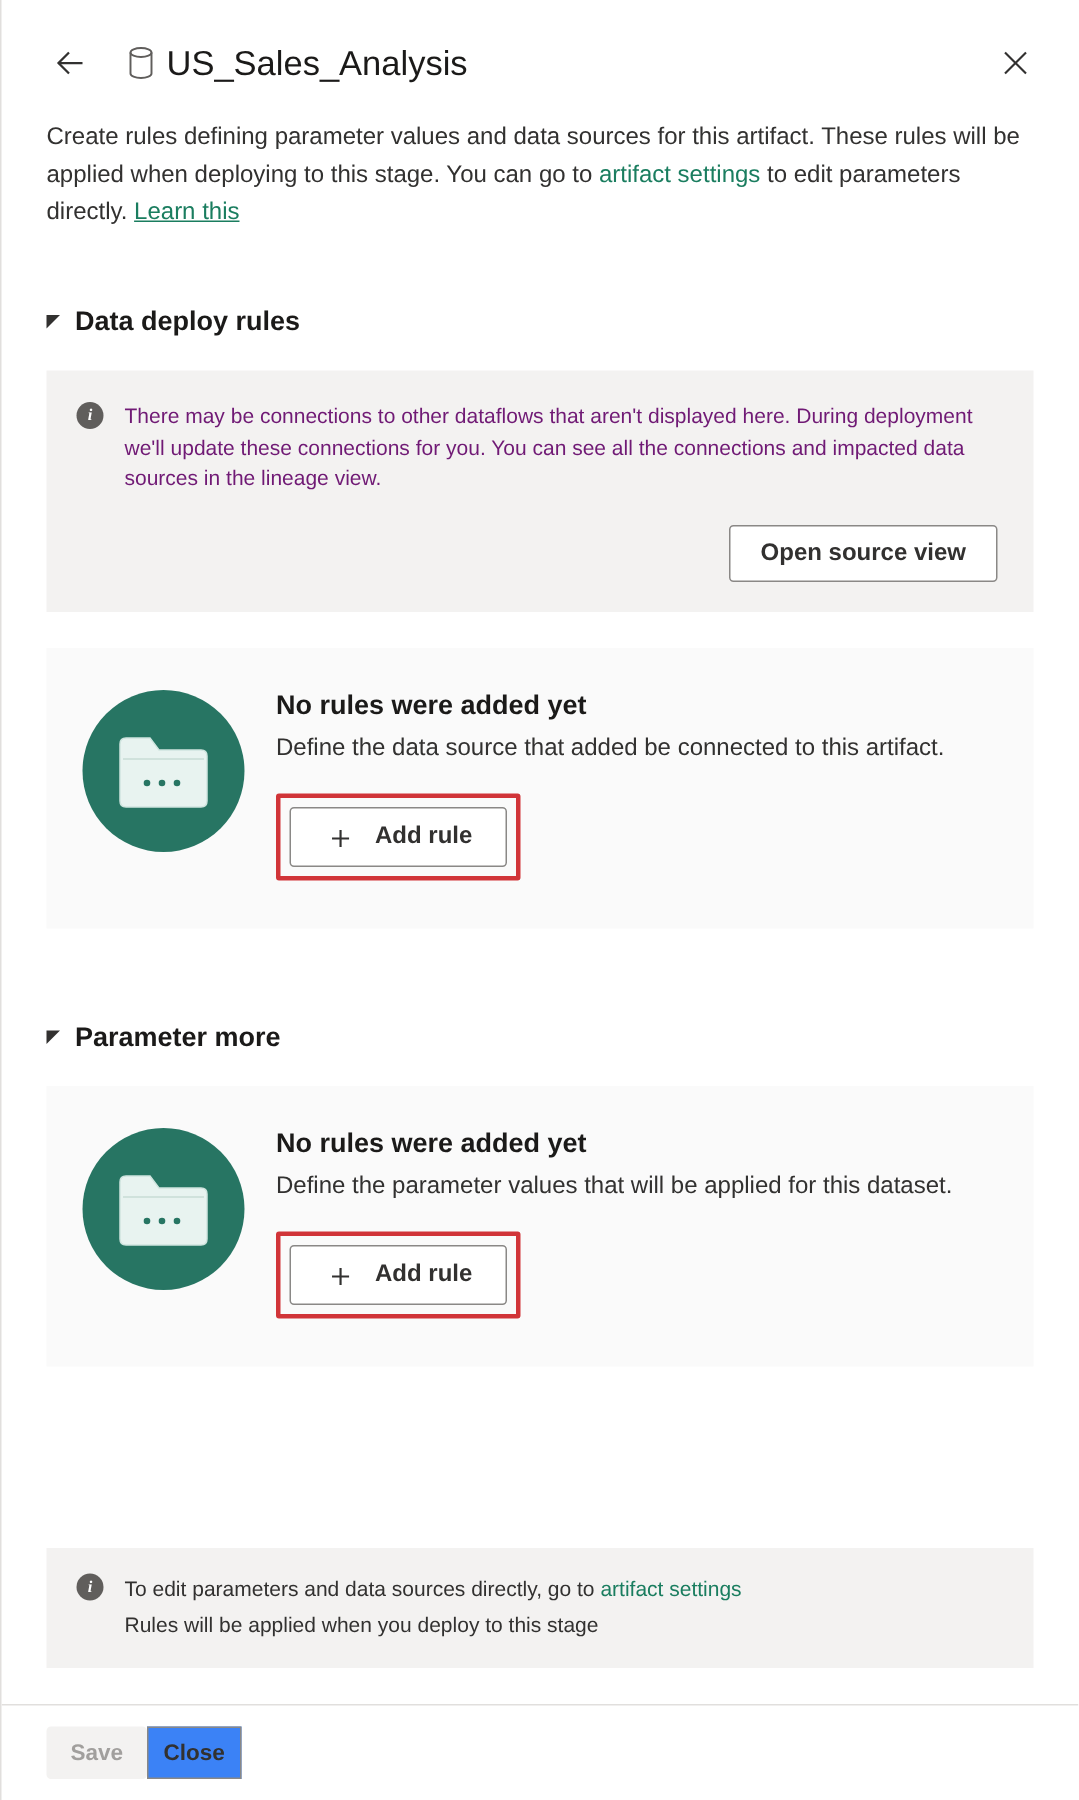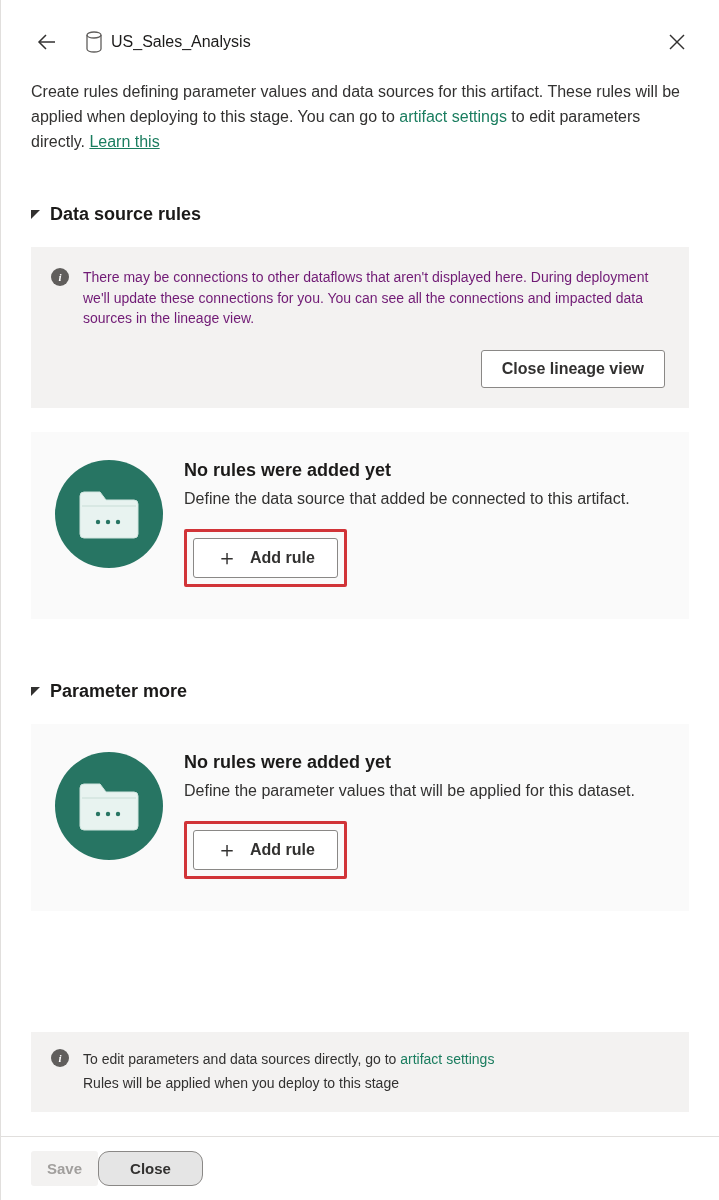--- a/index.html
+++ b/index.html
@@ -26,21 +26,21 @@
       margin-right: 20px;
       display: flex;
       align-items: center;
     }
     .title-icon {
       margin-right: 8px;
       color: #605e5c;
       display: inline-flex;
     }
     .title {
-      font-size: 16px;
+      font-size: 23px;
       font-weight: 400;
       color: #1b1a19;
     }
     .close-btn {
       position: absolute;
       right: 28px;
       top: 28px;
       background: none;
       border: none;
       cursor: pointer;
@@ -214,24 +214,24 @@
       background: #f3f2f1;
       border: none;
       border-radius: 3px;
       padding: 8px 16px;
       font-size: 15px;
       font-weight: 600;
       color: #a19f9d;
       cursor: not-allowed;
     }
     .close-bottom-btn {
-      background: #e5e5e5;
+      background: #3b82f6;
       border: 1px solid #8a8886;
-      border-radius: 11px;
-      padding: 8px 31px;
+      border-radius: 0;
+      padding: 8px 10px;
       font-size: 15px;
       font-weight: 600;
       color: #323130;
       cursor: pointer;
     }
   </style>
 </head>
 <body>
 
 <div class="header">
@@ -259,31 +259,31 @@
 <div class="content">
   <p class="intro">
     <span>Create rules defining parameter values and data sources for this artifact. These rules will be applied when deploying to this stage. You can go to </span>
     <a class="link-green">artifact settings</a>
     <span> to edit parameters directly. </span>
     <a class="link-green underline">Learn this</a>
   </p>
 
   <div class="section-header">
     <span class="chevron"></span>
-    <span class="section-title">Data source rules</span>
+    <span class="section-title">Data deploy rules</span>
   </div>
 
   <div class="info-card">
     <div class="info-row">
       <div class="info-icon">i</div>
       <div class="info-text">There may be connections to other dataflows that aren't displayed here. During deployment we'll update these connections for you. You can see all the connections and impacted data sources in the lineage view.</div>
     </div>
     <div class="info-actions">
       <button class="btn">
-        <span>Close lineage view</span>
+        <span>Open source view</span>
       </button>
     </div>
   </div>
 
   <div class="empty-card">
     <div class="folder-circle">
       <svg width="66" height="52" viewBox="0 0 66 52">
         <path d="M4 12 L4 46 Q4 50 8 50 L58 50 Q62 50 62 46 L62 16 Q62 12 58 12 L30 12 L24 4 L8 4 Q4 4 4 8 Z" fill="#e8f3f0" stroke="#d0e5df" stroke-width="1"></path>
         <path d="M6 18 L60 18" stroke="#c8ddd6" stroke-width="1"></path>
         <circle cx="22" cy="34" r="2.2" fill="#277563"></circle>

